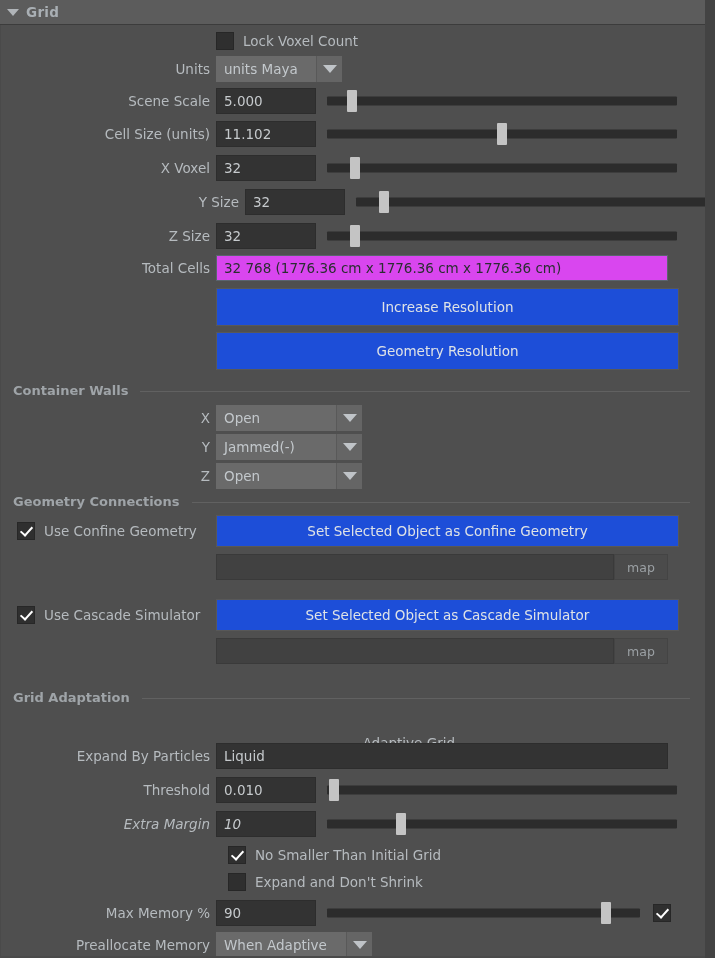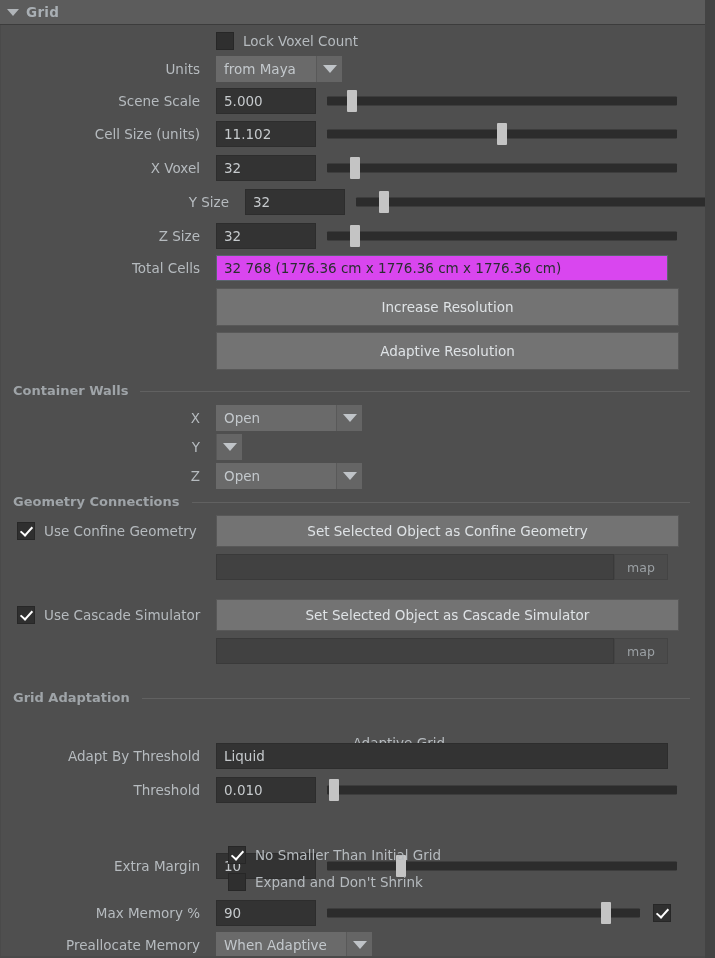--- a/index.html
+++ b/index.html
@@ -82,21 +82,21 @@
     position: absolute;
     left: 0;
     width: 705px;
     height: 28px;
     display: flex;
     align-items: center;
   }
   .lbl {
     width: 215px;
     text-align: right;
-    padding-right: 16px;
+    padding-right: 6px;
     box-sizing: border-box;
     color: #b6bbbf;
     font-size: 13.5px;
     white-space: nowrap;
     overflow: hidden;
   }
 
   
   .field {
     height: 26px;
@@ -176,21 +176,21 @@
     transform: translate(-50%, -50%);
     width: 10px;
     height: 22px;
     background: #c4c4c4;
     border-radius: 1px;
   }
 
   
   .btn {
     height: 38px;
-    background: #737373;
+    background: #1d4ed8;
     border: 1px solid #585858;
     box-sizing: border-box;
     display: flex;
     align-items: center;
     justify-content: center;
     color: #dfe3e6;
     font-size: 13.5px;
   }
   .btn.tall { height: 38px; }
   .btn.mid { height: 32px; }
@@ -276,21 +276,21 @@
       <div style="width:215px;"></div>
       <div class="cb-wrap">
         <div class="cb"></div>
         <div class="cb-label">Lock Voxel Count</div>
       </div>
     </div>
 
     <div class="row" style="top:30px;">
       <div class="lbl">Units</div>
       <div class="combo">
-        <div class="combo-value" style="width:100px;">from Maya</div>
+        <div class="combo-value" style="width:100px;">units Maya</div>
         <div class="combo-btn">
             <div class="tri"></div>
           </div>
       </div>
     </div>
 
     <div class="row" style="top:62px;">
       <div class="lbl">Scene Scale</div>
       <div class="field num">5.000</div>
       <div class="slider" style="width:350px; margin-left:11px;">
@@ -340,41 +340,42 @@
       <div class="field highlight">32 768 (1776.36 cm x 1776.36 cm x 1776.36 cm)</div>
     </div>
 
     <div class="row" style="top:263px; height:38px;">
       <div style="width:215px;"></div>
       <div class="btn tall" style="width:463px;">Increase Resolution</div>
     </div>
 
     <div class="row" style="top:307px; height:38px;">
       <div style="width:215px;"></div>
-      <div class="btn tall" style="width:463px;">Adaptive Resolution</div>
+      <div class="btn tall" style="width:463px;">Geometry Resolution</div>
     </div>
 
     <div class="section" style="top:355px;">
       <div class="section-title">Container Walls</div>
       <div class="section-rule"></div>
     </div>
 
     <div class="row" style="top:379px;">
       <div class="lbl">X</div>
       <div class="combo">
         <div class="combo-value" style="width:120px;">Open</div>
         <div class="combo-btn">
             <div class="tri"></div>
           </div>
       </div>
     </div>
 
     <div class="row" style="top:408px;">
       <div class="lbl">Y</div>
       <div class="combo">
+        <div class="combo-value" style="width:120px;">Jammed(-)</div>
         <div class="combo-btn">
             <div class="tri"></div>
           </div>
       </div>
     </div>
 
     <div class="row" style="top:437px;">
       <div class="lbl">Z</div>
       <div class="combo">
         <div class="combo-value" style="width:120px;">Open</div>
@@ -428,34 +429,34 @@
       <div class="lbl">Adaptive Grid</div>
       <div class="combo">
         <div class="combo-value" style="width:160px;">Smoke</div>
         <div class="combo-btn">
             <div class="tri"></div>
           </div>
       </div>
     </div>
 
     <div class="row" style="top:717px;">
-      <div class="lbl">Adapt By Threshold</div>
+      <div class="lbl">Expand By Particles</div>
       <div class="field wide">Liquid</div>
     </div>
 
     <div class="row" style="top:751px;">
       <div class="lbl">Threshold</div>
       <div class="field num">0.010</div>
       <div class="slider" style="width:350px; margin-left:11px;">
         <div class="track"></div>
         <div class="handle" style="left:2%;"></div>
       </div>
     </div>
 
-    <div class="row" style="top:827px;">
+    <div class="row" style="top:785px;font-style:italic;">
       <div class="lbl">Extra Margin</div>
       <div class="field num">10</div>
       <div class="slider" style="width:350px; margin-left:11px;">
         <div class="track"></div>
         <div class="handle" style="left:21%;"></div>
       </div>
     </div>
 
     <div class="row" style="top:816px;">
       <div style="width:227px;"></div>

